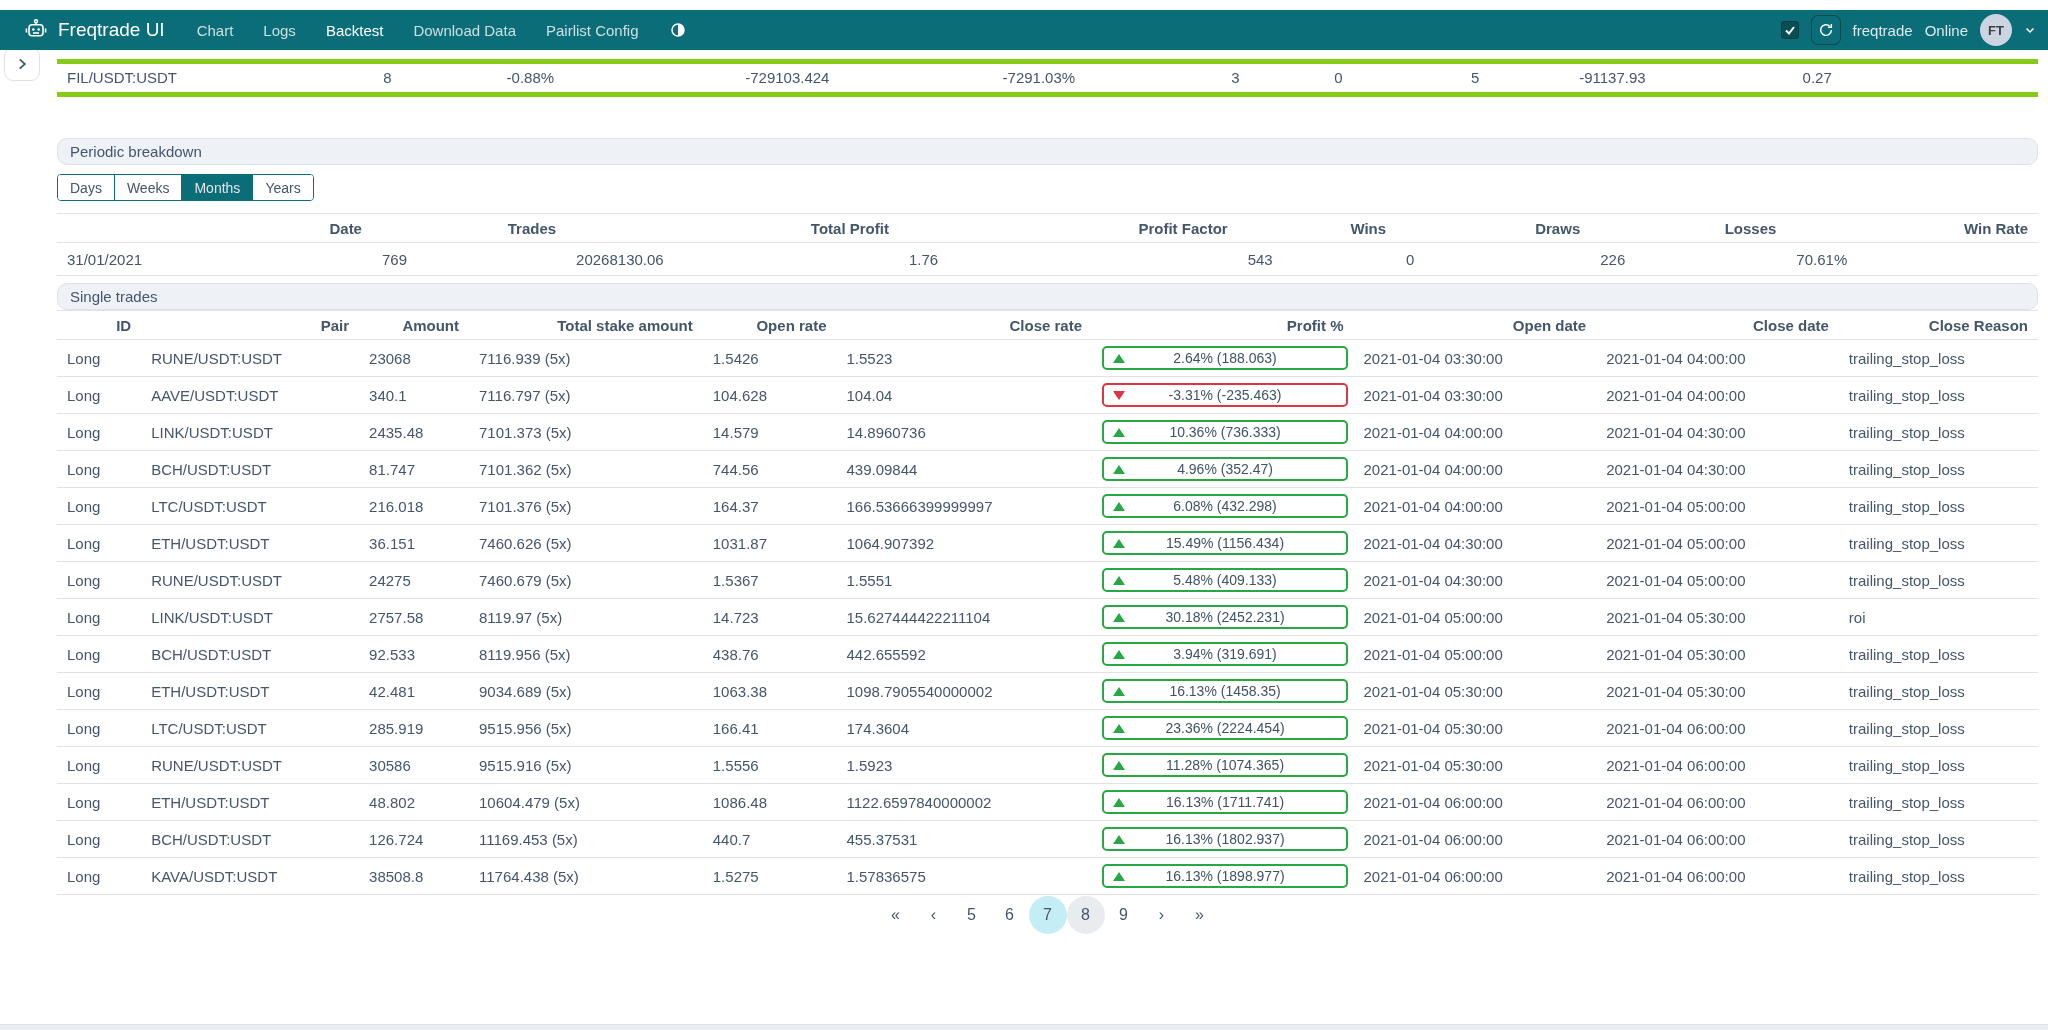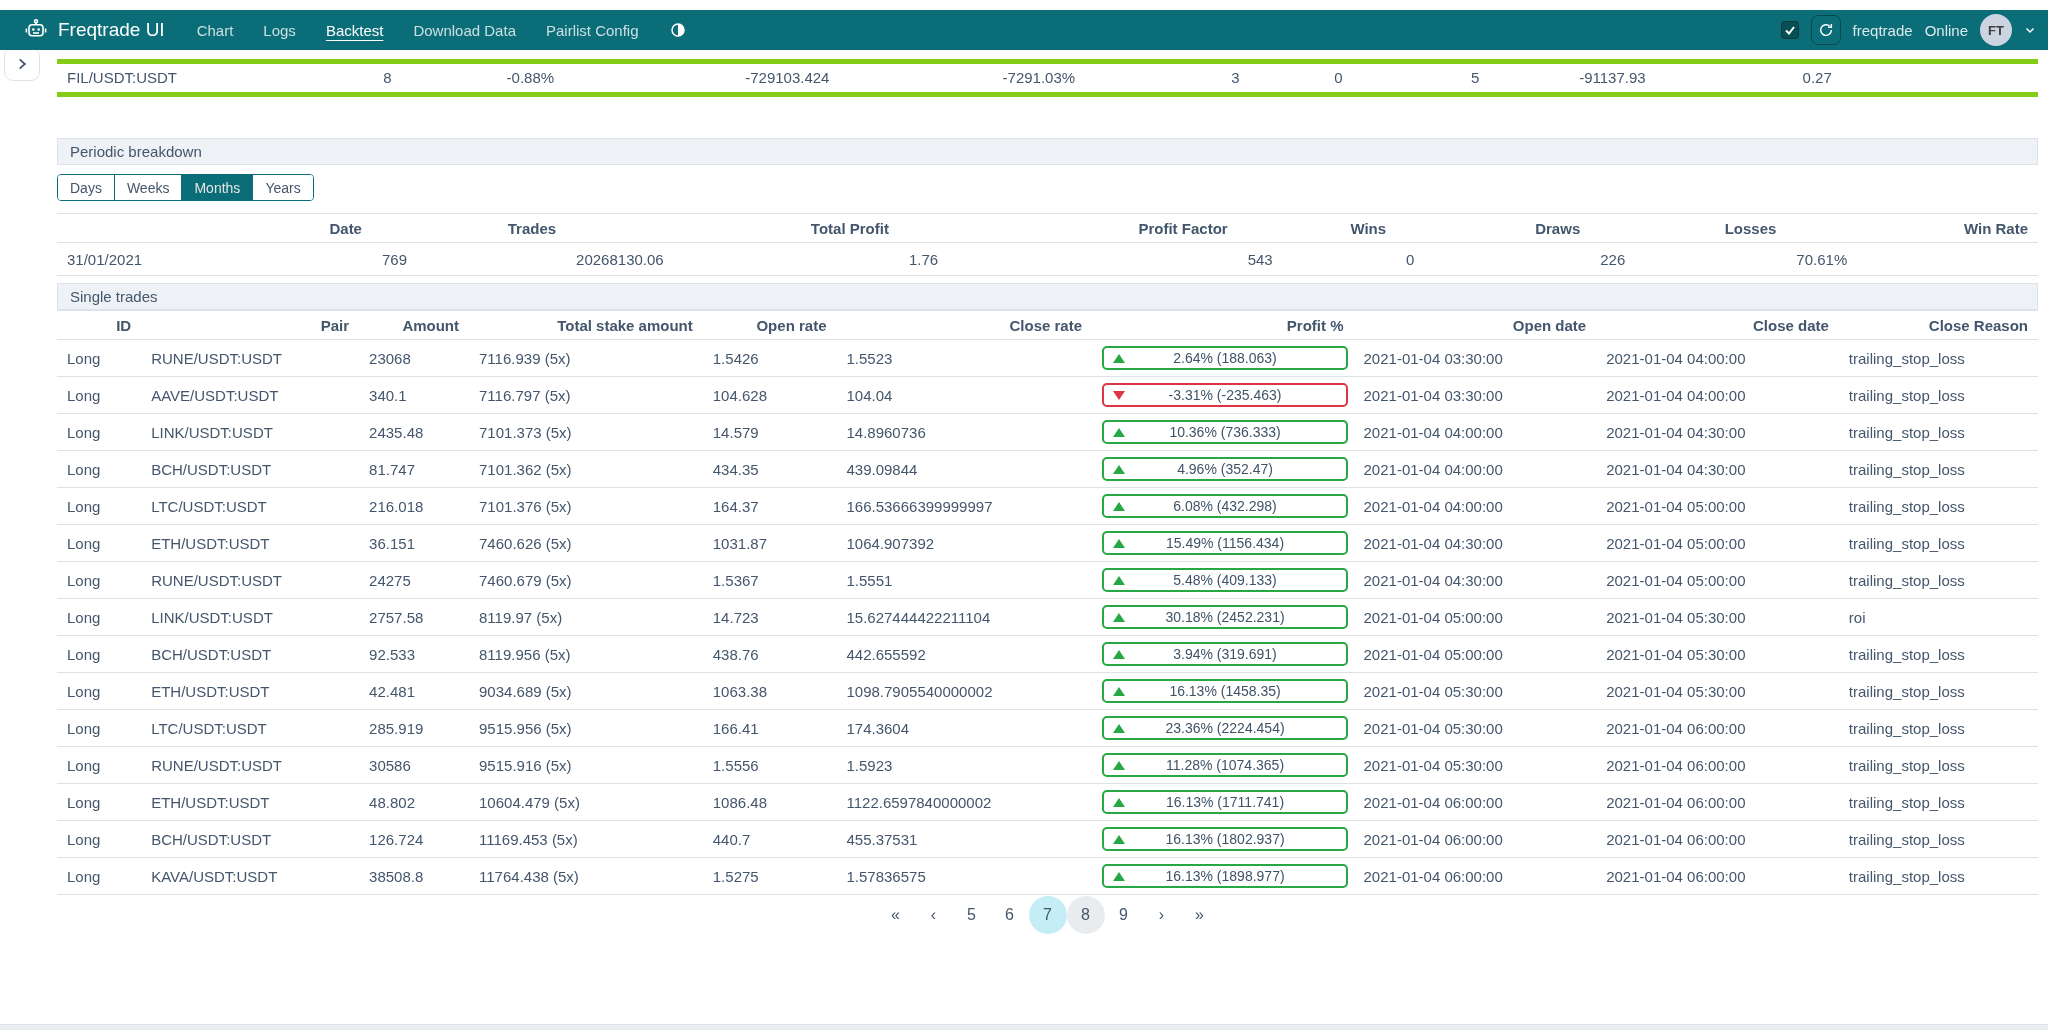--- a/index.html
+++ b/index.html
@@ -5,21 +5,21 @@
   *{box-sizing:border-box;margin:0;padding:0}
   html,body{width:2048px;height:1030px;overflow:hidden}
   body{font-family:"Liberation Sans",sans-serif;background:#fff;color:#44566c;position:relative;font-size:15px}
 
   
   .navbar{position:absolute;top:10px;left:0;width:100%;height:40px;background:#0b6d78;display:flex;align-items:center;padding:0 12px 0 24px;z-index:20}
   .robot{display:flex}
   .brand{font-size:19px;color:#fff;margin-left:10px;white-space:nowrap}
   .nav-links{display:flex;gap:30px;margin-left:32px}
   .nav-link{color:rgba(255,255,255,.78);font-size:15px;text-decoration:none;cursor:pointer;white-space:nowrap}
-  .nav-link.active{color:#fff;text-decoration:underline;text-underline-offset:4px}
+  .nav-link.active{color:#fff;text-underline-offset:4px}
   .theme-toggle{margin-left:30px;cursor:pointer;display:flex}
   .nav-right{margin-left:auto;display:flex;align-items:center;gap:12px}
   .checkbox{width:18px;height:18px;background:#084e55;border:1px solid rgba(0,0,0,.25);border-radius:4px;display:flex;align-items:center;justify-content:center;cursor:pointer}
   .refresh-btn{width:30px;height:30px;border:1px solid rgba(0,0,0,.35);border-radius:7px;background:transparent;display:flex;align-items:center;justify-content:center;cursor:pointer}
   .bot-name,.bot-status{color:rgba(255,255,255,.85);font-size:15px}
   .avatar{width:32px;height:32px;border-radius:50%;background:#ccd4e2;color:#404040;font-size:13px;font-weight:700;display:flex;align-items:center;justify-content:center;cursor:pointer}
   .caret{display:flex;cursor:pointer}
 
   
   .expander{position:absolute;top:47px;left:4px;width:36px;height:34px;background:#fff;border:1px solid #dee2e6;border-radius:9px;display:flex;align-items:center;justify-content:center;cursor:pointer;z-index:5}
@@ -30,21 +30,21 @@
   .tbl{width:100%;border-collapse:collapse;table-layout:fixed;font-size:15px}
   .tbl th{text-align:right;font-weight:700;padding:0 10px;white-space:nowrap;overflow:hidden}
   .tbl td{padding:0 10px;white-space:nowrap;overflow:hidden}
   .num{text-align:right}
 
   .pairlist-clip{height:91px;overflow:hidden}
   .pairlist{margin-top:-12px}
   .pairlist td{height:33px;border-bottom:5px solid #84cc16}
   .pairlist tr.total-row td{height:36px;border-top:1px solid #cfd6dc}
 
-  .section-bar{height:27px;line-height:25px;background:#eef1f5;border:1px solid #dbe2e8;border-radius:0;padding:0 12px;font-size:15px;margin-top:7px;color:#44566c}
+  .section-bar{height:27px;line-height:25px;background:#eef1f5;border:1px solid #dbe2e8;border-radius:10px;padding:0 12px;font-size:15px;margin-top:7px;color:#44566c}
 
   .tabs{margin-top:9px;display:inline-flex;border:1px solid #0b6d78;border-radius:4px;overflow:hidden}
   .tab{padding:2px 12px;font-size:14px;height:25px;background:#fff;color:#44566c;border:0;border-right:1px solid #0b6d78;cursor:pointer;font-family:inherit}
   .tab:last-child{border-right:0}
   .tab.active{background:#0b6d78;color:#e5e5e5}
 
   .periodic{margin-top:12px}
   .periodic th{height:29px;border-top:1px solid #dee2e6;border-bottom:1px solid #dee2e6}
   .periodic td{height:33px;border-bottom:1px solid #dee2e6}
 
@@ -306,21 +306,21 @@
           </td>
           <td>2021-01-04 04:00:00</td>
           <td>2021-01-04 04:30:00</td>
           <td>trailing_stop_loss</td>
         </tr>
         <tr>
           <td>Long</td>
           <td>BCH/USDT:USDT</td>
           <td>81.747</td>
           <td>7101.362 (5x)</td>
-          <td>434.35</td>
+          <td>744.56</td>
           <td>439.09844</td>
           <td>
             <span class="profit-badge green">
               <span class="tri tri-up"></span>
               <span class="badge-text">4.96% (352.47)</span>
             </span>
           </td>
           <td>2021-01-04 04:00:00</td>
           <td>2021-01-04 04:30:00</td>
           <td>trailing_stop_loss</td>

